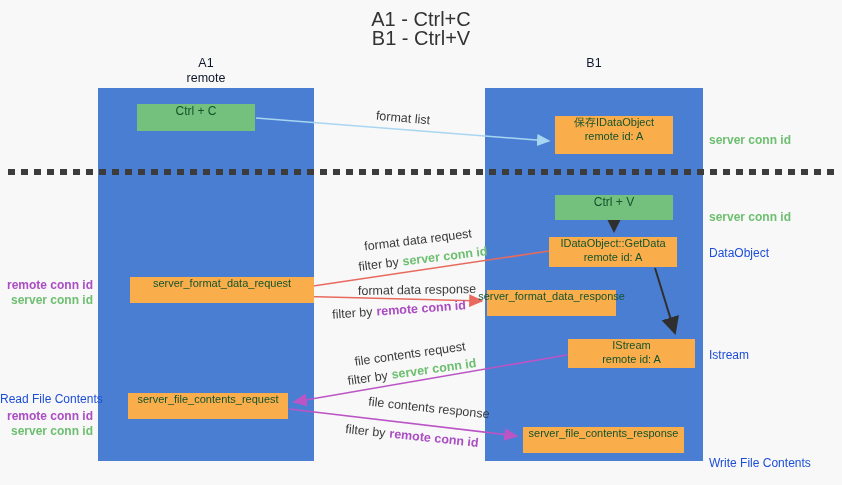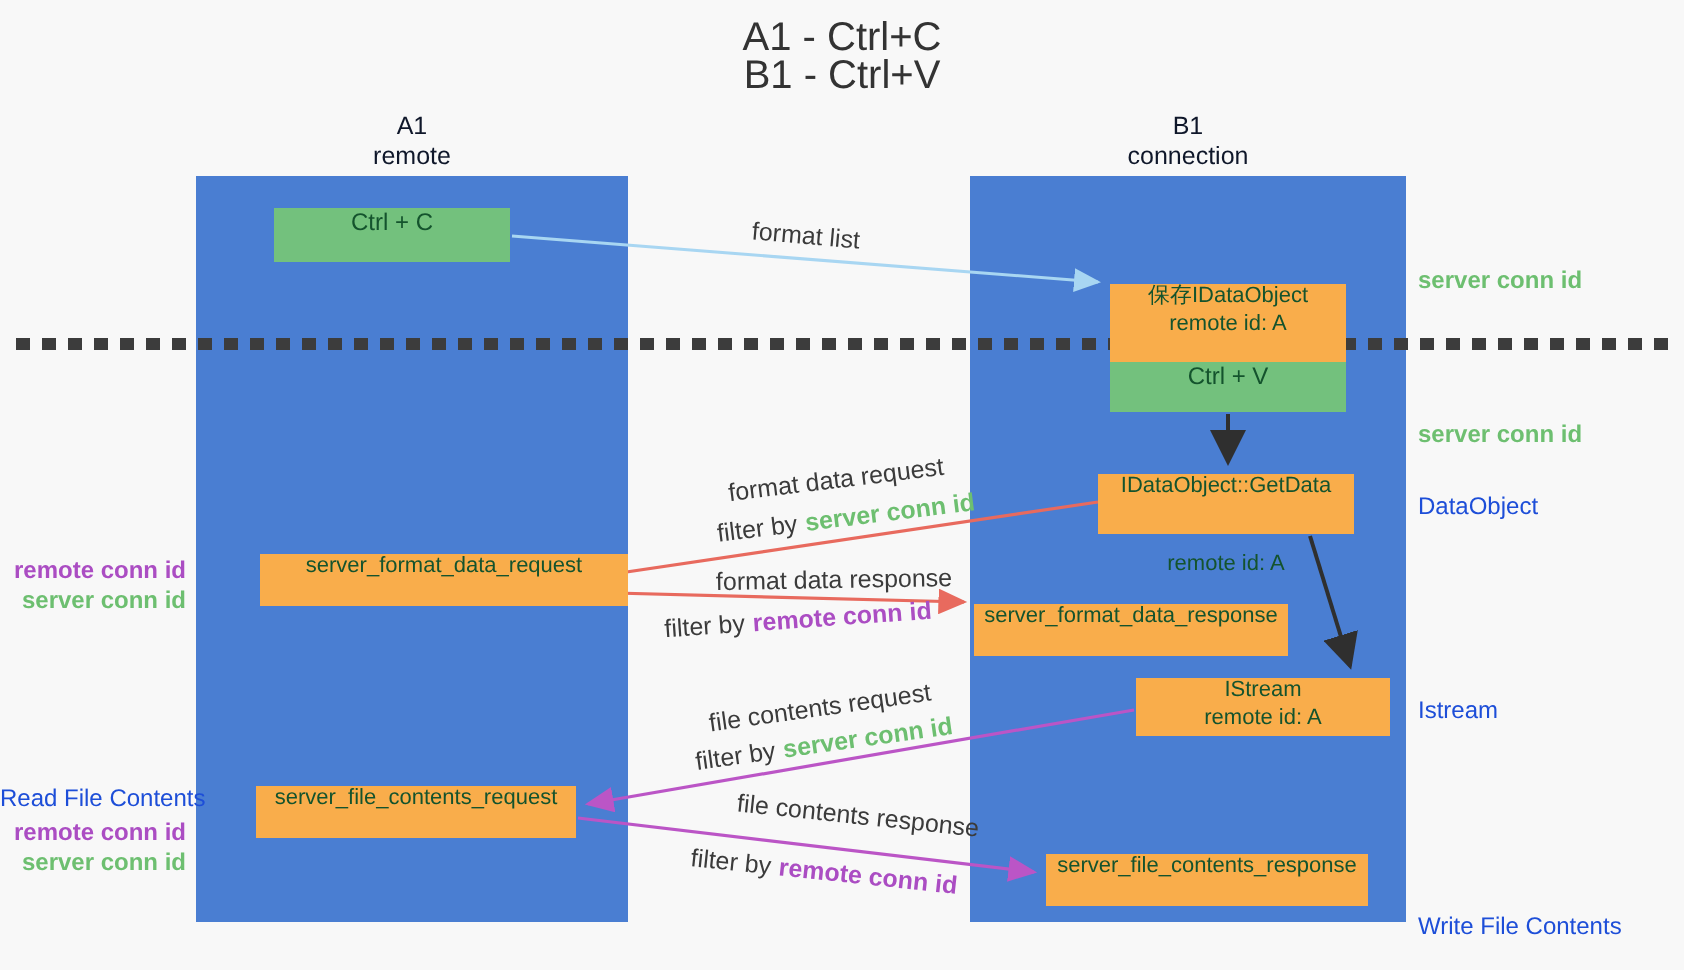--- a/index.html
+++ b/index.html
@@ -66,21 +66,20 @@
     <div>A1 - Ctrl+C</div>
     <div>B1 - Ctrl+V</div>
   </div>
 
   <div class="col-header a1">
     <div>A1</div>
     <div>remote</div>
   </div>
   <div class="col-header b1">
     <div>B1</div>
-    <div>connection</div>
   </div>
 
   <div class="lane a1"></div>
   <div class="lane b1"></div>
 
   <div class="separator"></div>
 
   <svg class="arrows" width="842" height="485" viewBox="0 0 842 485">
     <defs>
       <marker id="ah-blue" markerWidth="10" markerHeight="8" refX="8" refY="4" orient="auto">
@@ -102,39 +101,39 @@
     <line x1="549" y1="251" x2="293" y2="289" stroke="#e86a5e" stroke-width="1.6" marker-end="url(#ah-red)"></line>
     <line x1="288" y1="296" x2="482" y2="301" stroke="#e86a5e" stroke-width="1.6" marker-end="url(#ah-red)"></line>
     <line x1="567" y1="355" x2="294" y2="402" stroke="#bb55c6" stroke-width="1.6" marker-end="url(#ah-mag)"></line>
     <line x1="289" y1="409" x2="517" y2="436" stroke="#bb55c6" stroke-width="1.6" marker-end="url(#ah-mag)"></line>
   </svg>
 
   <div class="node green" style="left:137px;top:104px;width:118px;height:27px;">
     <div>Ctrl + C</div>
   </div>
 
-  <div class="node orange" style="left:555px;top:142px;width:118px;height:48px;">
+  <div class="node orange" style="left:555px;top:116px;width:118px;height:38px;">
     <div>保存IDataObject</div>
     <div>remote id: A</div>
   </div>
 
-  <div class="node green" style="left:555px;top:181px;width:118px;height:25px;">
+  <div class="node green" style="left:555px;top:195px;width:118px;height:25px;">
     <div>Ctrl + V</div>
   </div>
 
-  <div class="node orange" style="left:549px;top:237px;width:128px;height:30px;gap:25px;">
+  <div class="node orange" style="left:549px;top:237px;width:128px;height:30px;">
     <div>IDataObject::GetData</div>
     <div>remote id: A</div>
   </div>
 
   <div class="node orange" style="left:130px;top:277px;width:184px;height:26px;">
     <div>server_format_data_request</div>
   </div>
 
-  <div class="node orange" style="left:487px;top:290px;width:157px;height:26px;margin-top:12px;">
+  <div class="node orange" style="left:487px;top:290px;width:129px;height:26px;">
     <div>server_format_data_response</div>
   </div>
 
   <div class="node orange" style="left:568px;top:339px;width:127px;height:29px;">
     <div>IStream</div>
     <div>remote id: A</div>
   </div>
 
   <div class="node orange" style="left:523px;top:427px;width:161px;height:26px;">
     <div>server_file_contents_response</div>

